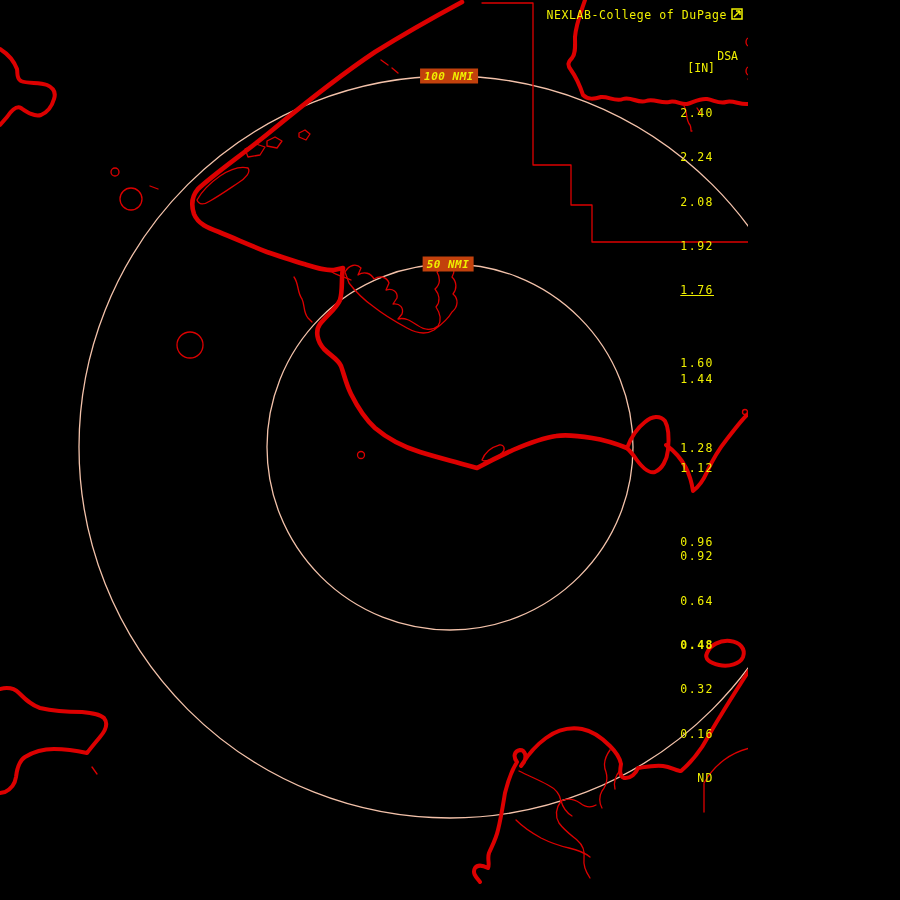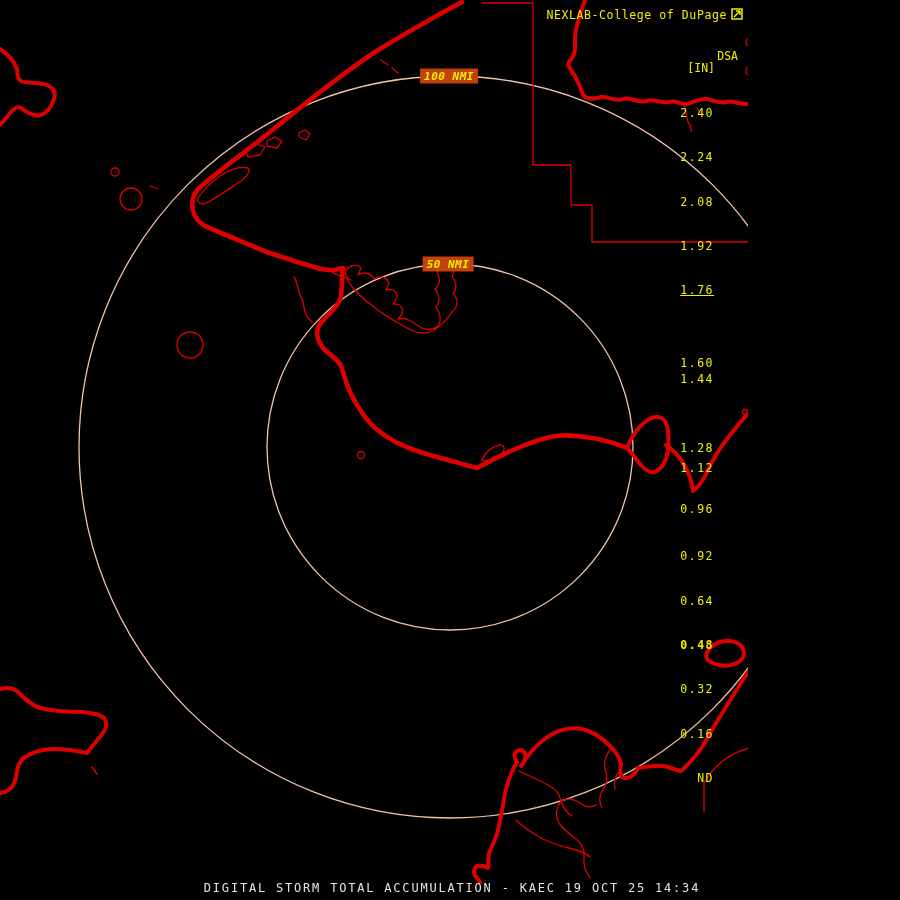--- a/index.html
+++ b/index.html
@@ -140,24 +140,23 @@
   <div>
       <div class="legend-label" style="top: 106px;">2.40</div>
       <div class="legend-label" style="top: 150.33px;">2.24</div>
       <div class="legend-label" style="top: 194.66px;">2.08</div>
       <div class="legend-label" style="top: 238.99px;">1.92</div>
       <div class="legend-label" style="top: 283.32px; text-decoration: underline;">1.76</div>
       <div class="legend-label" style="top: 327.65px; margin-top: 28px;">1.60</div>
       <div class="legend-label" style="top: 371.98px;">1.44</div>
       <div class="legend-label" style="top: 441px;">1.28</div>
       <div class="legend-label" style="top: 460.64px;">1.12</div>
-      <div class="legend-label" style="top: 502px;">0.96</div>
+      <div class="legend-label" style="top: 535px;">0.96</div>
       <div class="legend-label" style="top: 549.3px;">0.92</div>
       <div class="legend-label" style="top: 593.63px;">0.64</div>
       <div class="legend-label" style="top: 637.96px; font-weight: bold;">0.48</div>
       <div class="legend-label" style="top: 682.29px;">0.32</div>
       <div class="legend-label" style="top: 726.62px;">0.16</div>
       <div class="legend-label" style="top: 770.95px;">ND</div>
     </div>
 
-  <div id="caption">DIGITAL STORM TOTAL ACCUMULATION - KAEC 19 OCT 25 14:34</div>
 
 </div>
 
 </body></html>

